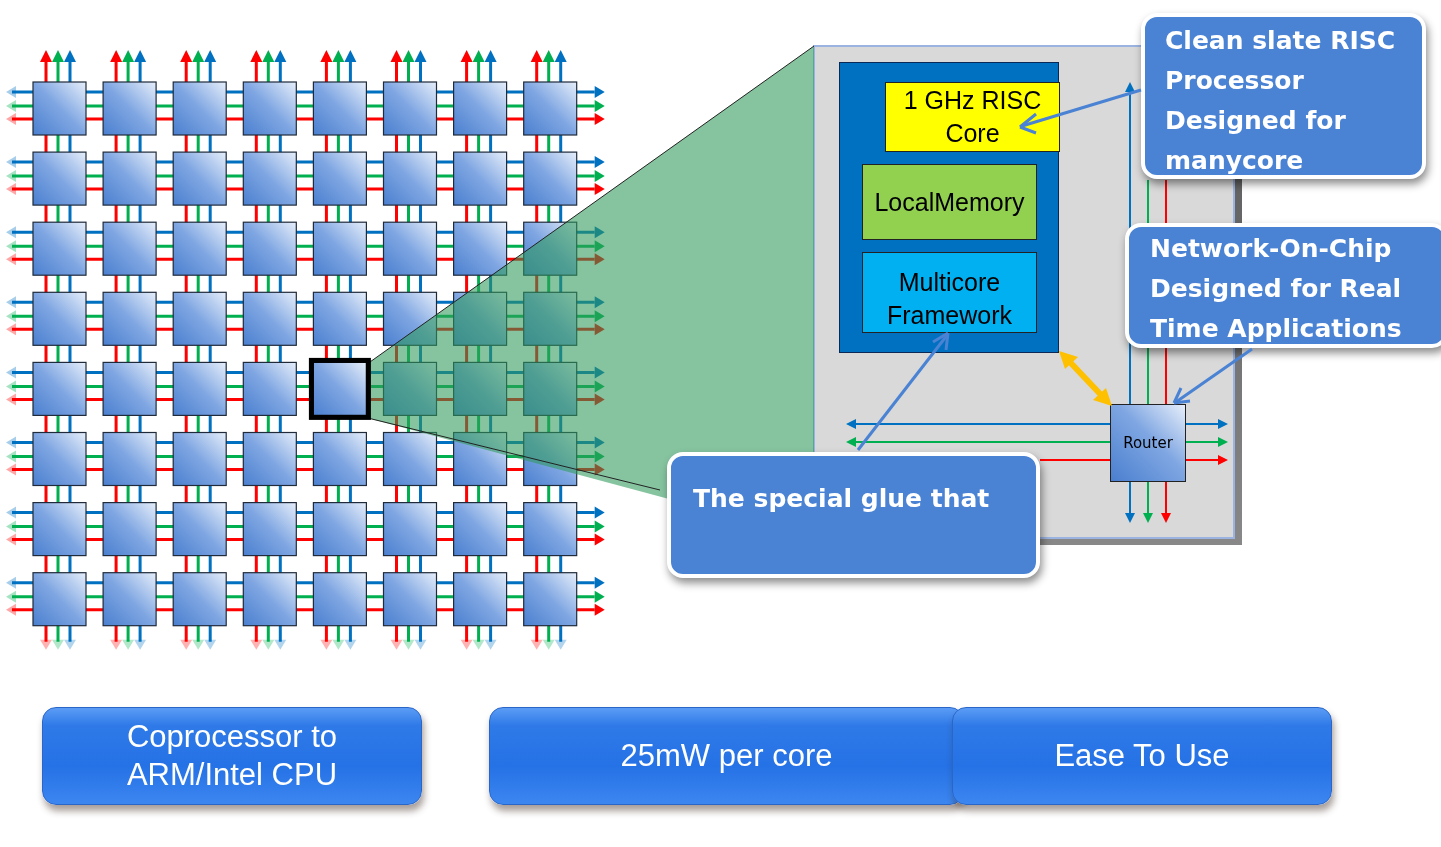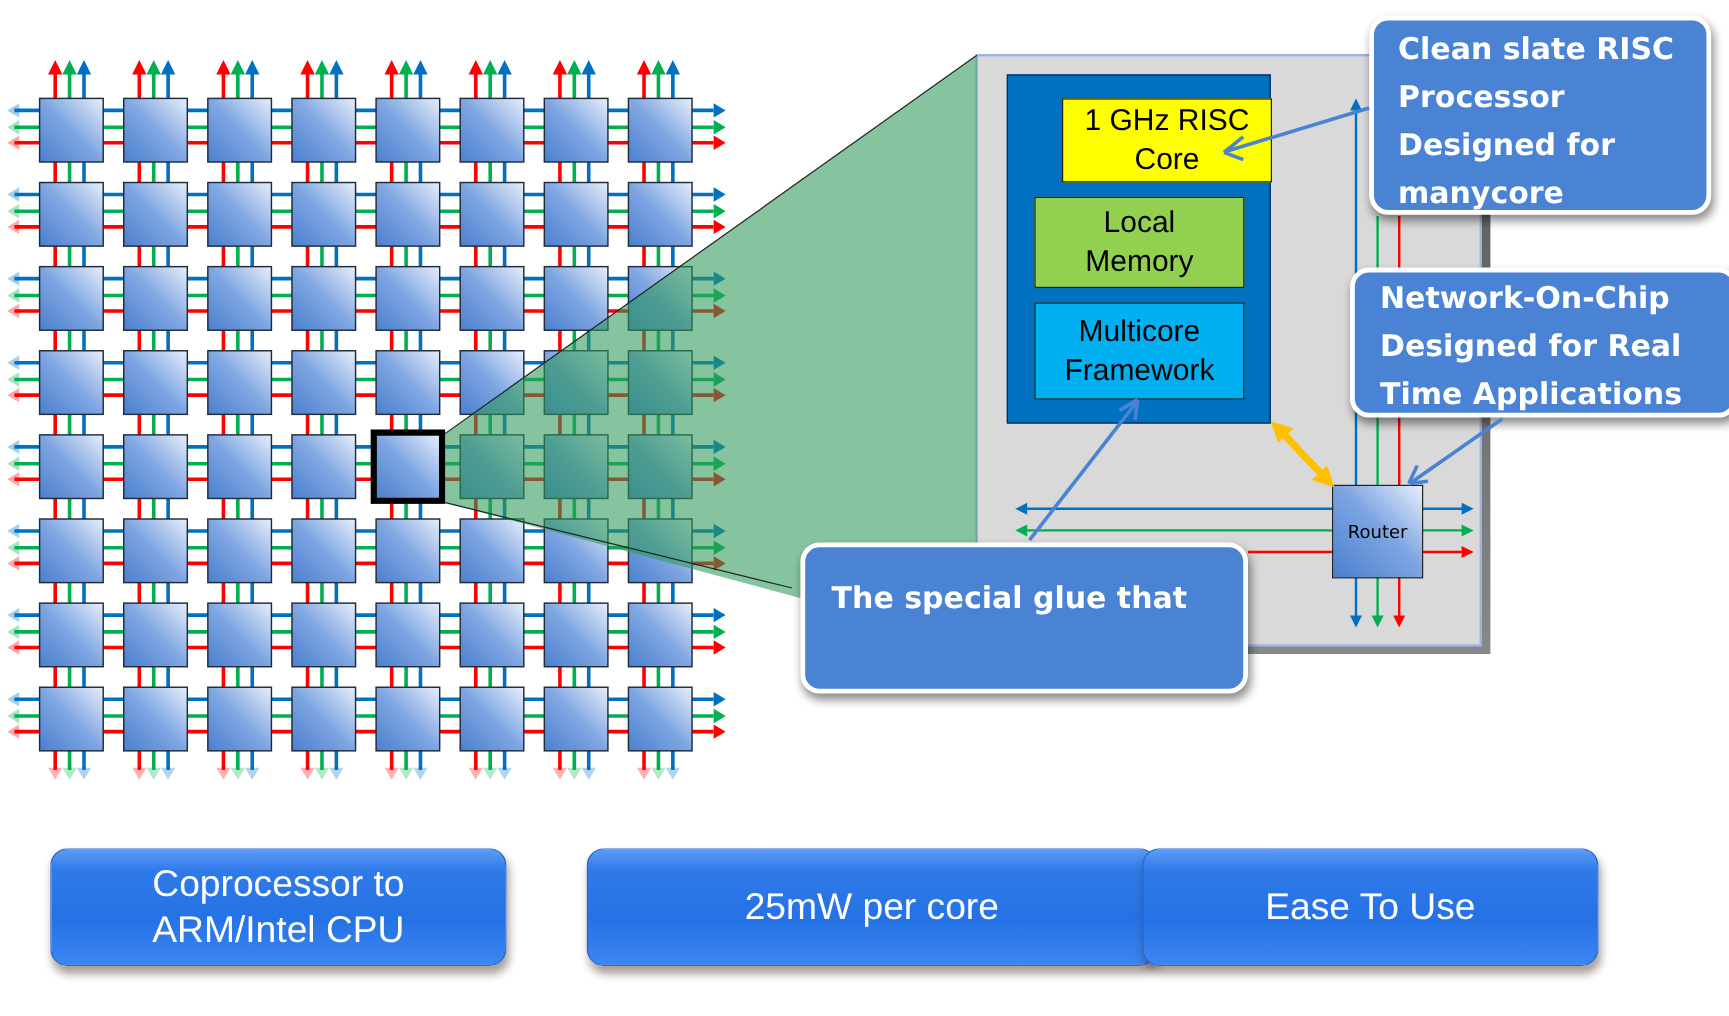--- a/index.html
+++ b/index.html
@@ -276,25 +276,25 @@
         <path d="M1161,513 L1166,523 L1171,513 Z" fill="#ff0000"></path>
       </g>
   </svg>
 
   <div id="core-container" style="position:absolute;left:839px;top:62px;width:220px;height:291px;background:#0070c0;border:1px solid #0a2a55;box-sizing:border-box;"></div>
 
   <div style="position:absolute;left:862px;top:82px;width:175px;height:70px;background:#ffff00;border:1px solid #222;box-sizing:border-box;display:flex;flex-direction:column;align-items:center;justify-content:center;font-size:25px;line-height:33px;margin-left:23px;">
     <span>1 GHz RISC</span>
     <span>Core</span>
   </div>
-  <div style="position:absolute;left:862px;top:164px;width:175px;height:76px;background:#92d050;border:1px solid #222;box-sizing:border-box;display:flex;flex-direction:column;align-items:center;justify-content:center;font-size:25px;line-height:33px;">
+  <div style="position:absolute;left:862px;top:164px;width:175px;height:76px;background:#92d050;border:1px solid #222;box-sizing:border-box;display:flex;align-items:center;justify-content:center;font-size:25px;line-height:33px;">
     <span>Local</span>
     <span>Memory</span>
   </div>
-  <div style="position:absolute;left:862px;top:252px;width:175px;height:81px;background:#00b0f0;border:1px solid #222;box-sizing:border-box;display:flex;flex-direction:column;align-items:center;justify-content:center;font-size:25px;line-height:33px;">
+  <div style="position:absolute;left:862px;top:252px;width:175px;height:81px;background:#00b0f0;border:1px solid #222;box-sizing:border-box;display:flex;flex-direction:column;align-items:center;justify-content:flex-end;font-size:25px;line-height:33px;">
     <span>Multicore</span>
     <span>Framework</span>
   </div>
 
   <div style="position:absolute;left:1110px;top:404px;width:76px;height:78px;background:linear-gradient(45deg,#4a7fcf 0%,#7fa6e2 55%,#e6eefa 100%);border:1px solid #222;box-sizing:border-box;display:flex;align-items:center;justify-content:center;font-family:'DejaVu Sans',sans-serif;font-size:15px;">
     <span>Router</span>
   </div>
 
   <div class="callout" style="left:1141px;top:13px;width:285px;height:166px;padding:4px 0 16px 20px;">
     <span class="line">Clean slate RISC</span>

